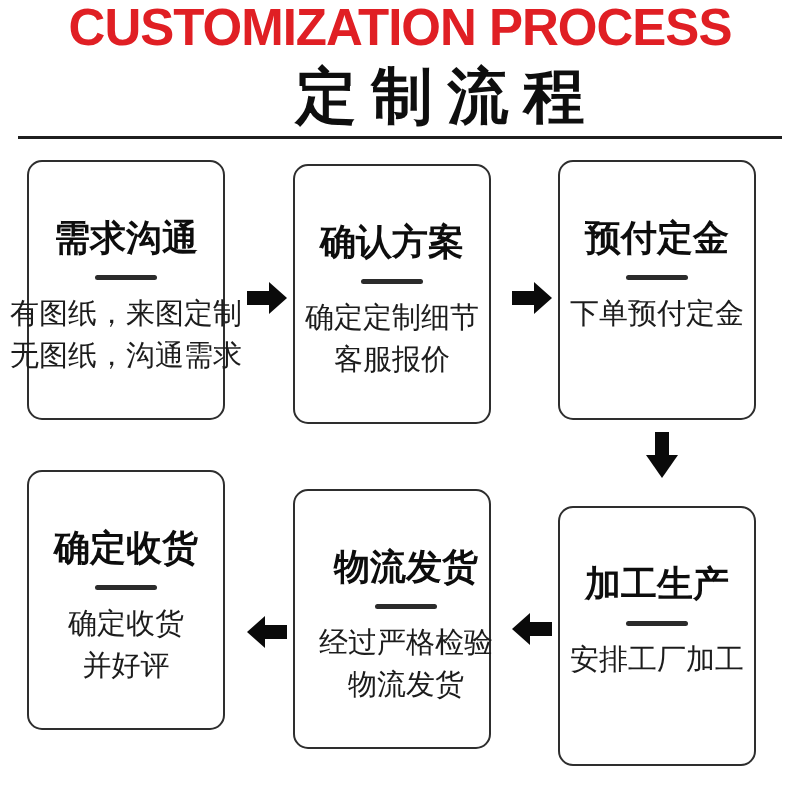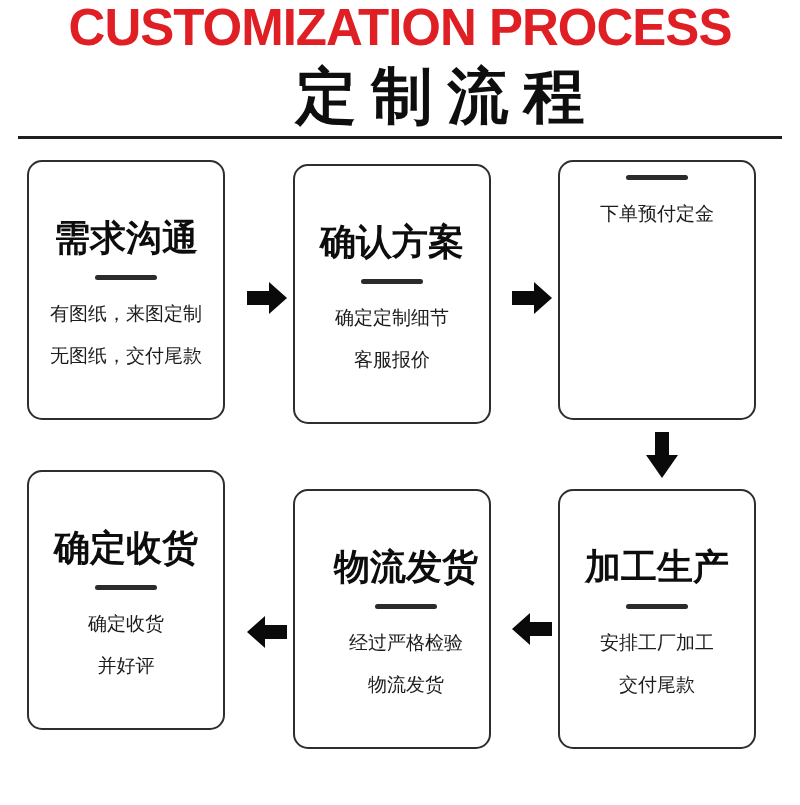--- a/index.html
+++ b/index.html
@@ -54,21 +54,21 @@
     border-radius: 15px;
     box-sizing: border-box;
     text-align: center;
     display: flex;
     flex-direction: column;
     align-items: center;
   }
   .pos-0 { left: 27px;  top: 160px; }
   .pos-1 { left: 293px; top: 164px; }
   .pos-2 { left: 558px; top: 160px; }
-  .pos-3 { left: 558px; top: 489px; }
+  .pos-3 { left: 558px; top: 506px; }
   .pos-4 { left: 293px; top: 489px; padding-left: 28px; }
   .pos-5 { left: 27px;  top: 470px; }
 
   .step-title {
     margin-top: 52px;
     font-size: 36px;
     font-weight: 800;
     line-height: 48px;
     color: #0d0d0d;
     font-family: "Liberation Sans", "DejaVu Sans", sans-serif;
@@ -79,21 +79,21 @@
     border-radius: 3px;
     margin-top: 13px;
   }
   .step-lines {
     margin-top: 16px;
     display: flex;
     flex-direction: column;
     gap: 8px;
   }
   .step-line {
-    font-size: 19px;
+    font-size: 29px;
     line-height: 34px;
     color: #1c1c1c;
     font-family: "DejaVu Sans", sans-serif;
     white-space: nowrap;
   }
 
   
   .arrow { position: absolute; }
   .arrow svg { display: block; }
   .arrow-1 { left: 247px; top: 282px; }
@@ -109,46 +109,46 @@
 
   <div class="title-en">CUSTOMIZATION PROCESS</div>
   <div class="title-zh">定制流程</div>
   <div class="header-rule"></div>
 
   <div class="step-box pos-0">
     <div class="step-title">需求沟通</div>
     <div class="step-divider"></div>
     <div class="step-lines">
       <div class="step-line">有图纸，来图定制</div>
-      <div class="step-line">无图纸，交付尾款</div>
+      <div class="step-line">无图纸，沟通需求</div>
     </div>
   </div>
 
   <div class="step-box pos-1">
     <div class="step-title">确认方案</div>
     <div class="step-divider"></div>
     <div class="step-lines">
       <div class="step-line">确定定制细节</div>
       <div class="step-line">客服报价</div>
     </div>
   </div>
 
   <div class="step-box pos-2">
+    <div class="step-title">预付定金</div>
     <div class="step-divider"></div>
     <div class="step-lines">
       <div class="step-line">下单预付定金</div>
     </div>
   </div>
 
   <div class="step-box pos-3">
     <div class="step-title">加工生产</div>
     <div class="step-divider"></div>
     <div class="step-lines">
       <div class="step-line">安排工厂加工</div>
-      <div class="step-line">交付尾款</div>
     </div>
   </div>
 
   <div class="step-box pos-4">
     <div class="step-title">物流发货</div>
     <div class="step-divider"></div>
     <div class="step-lines">
       <div class="step-line">经过严格检验</div>
       <div class="step-line">物流发货</div>
     </div>

